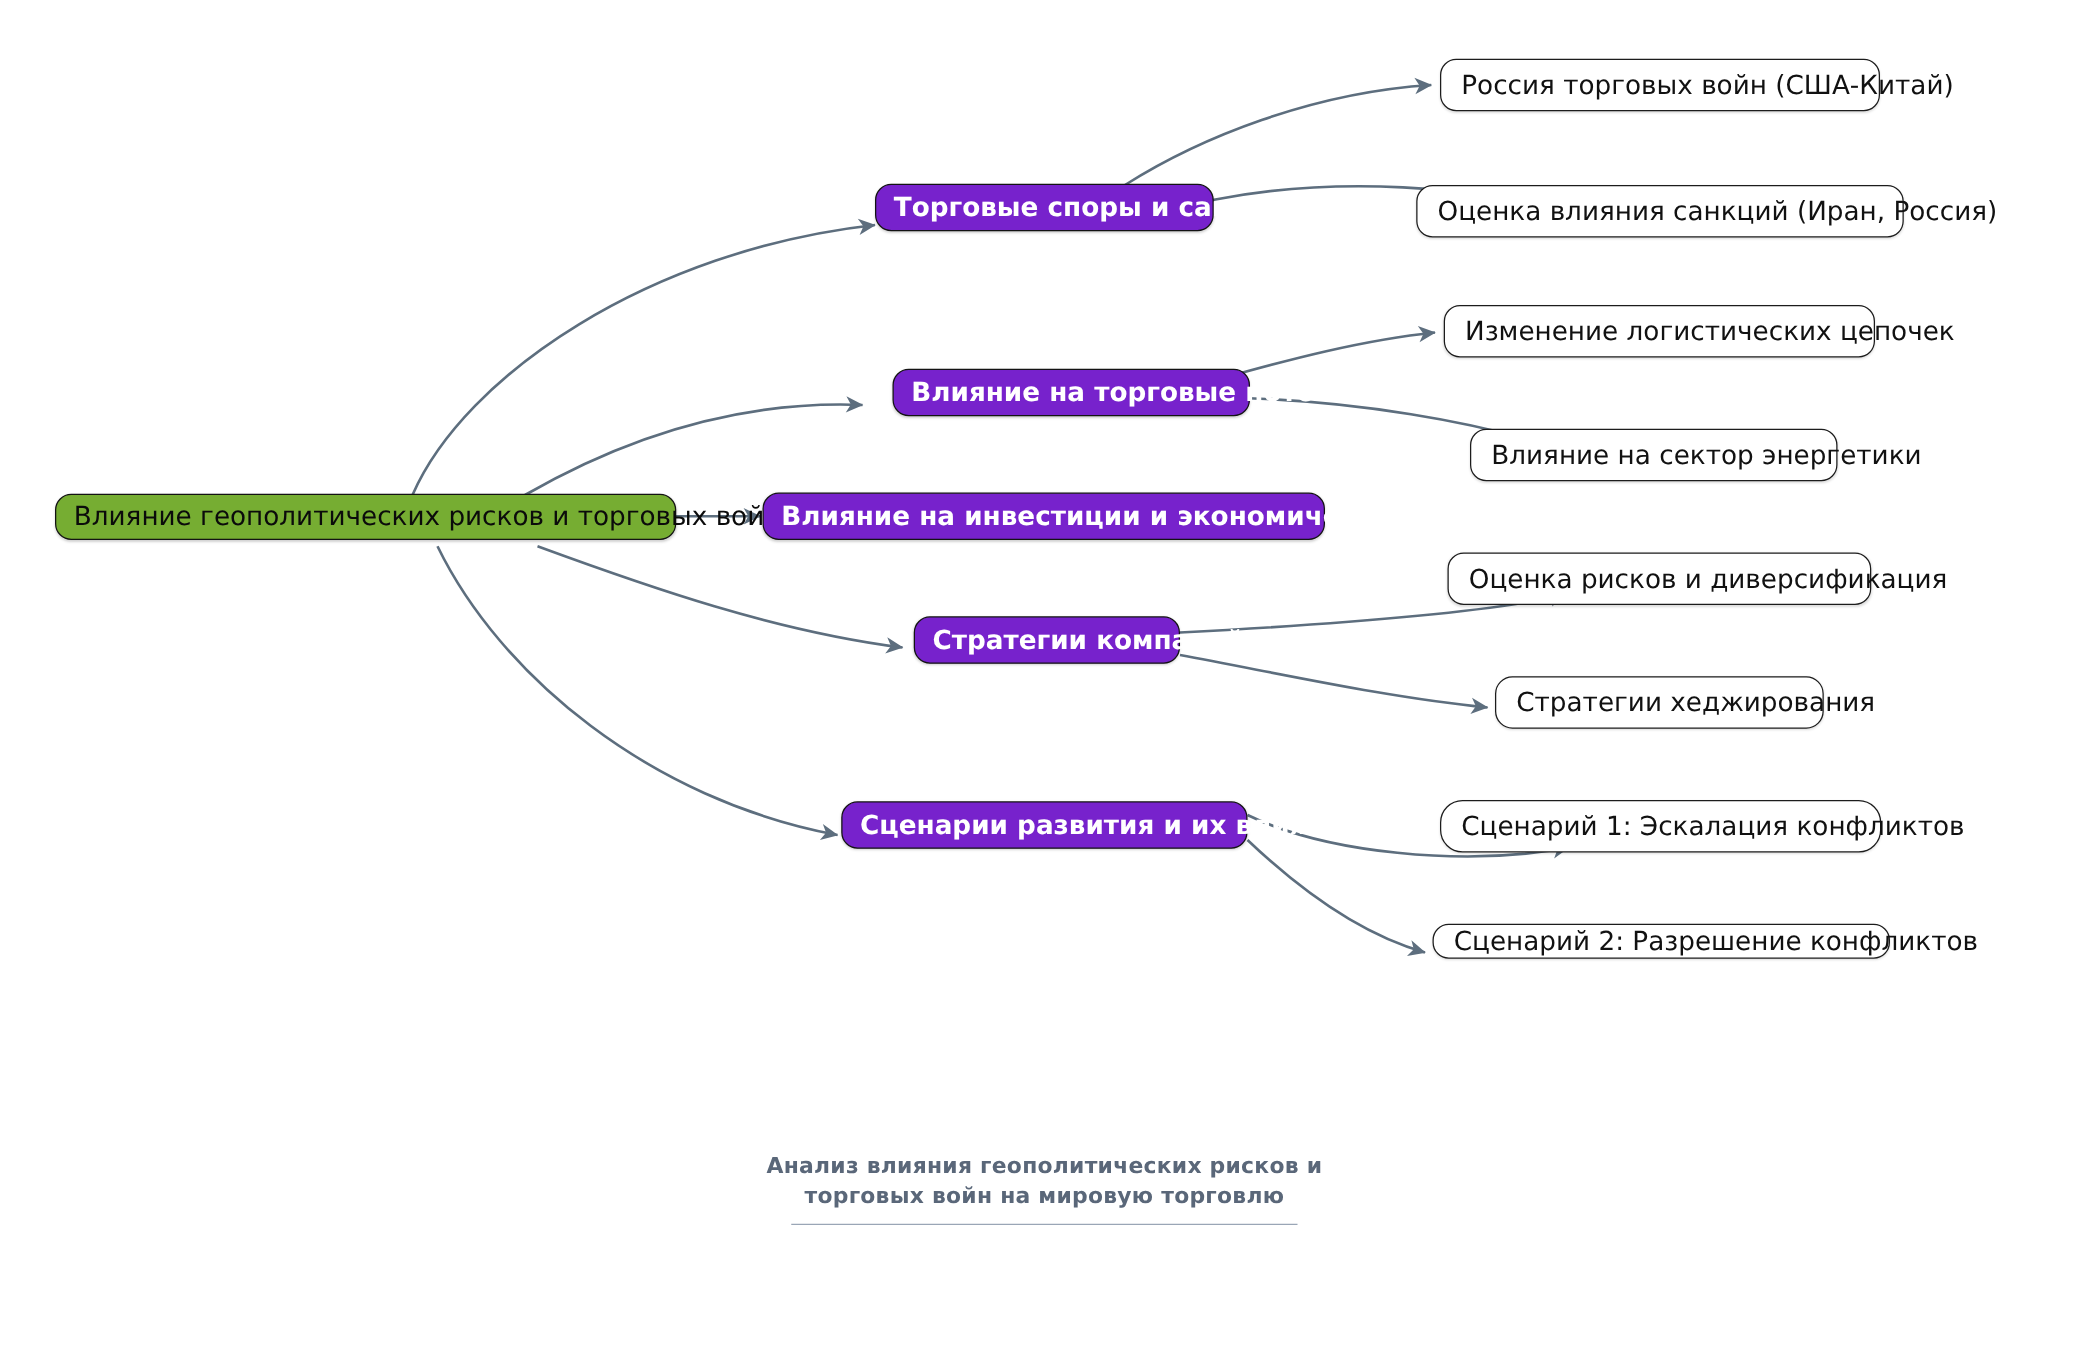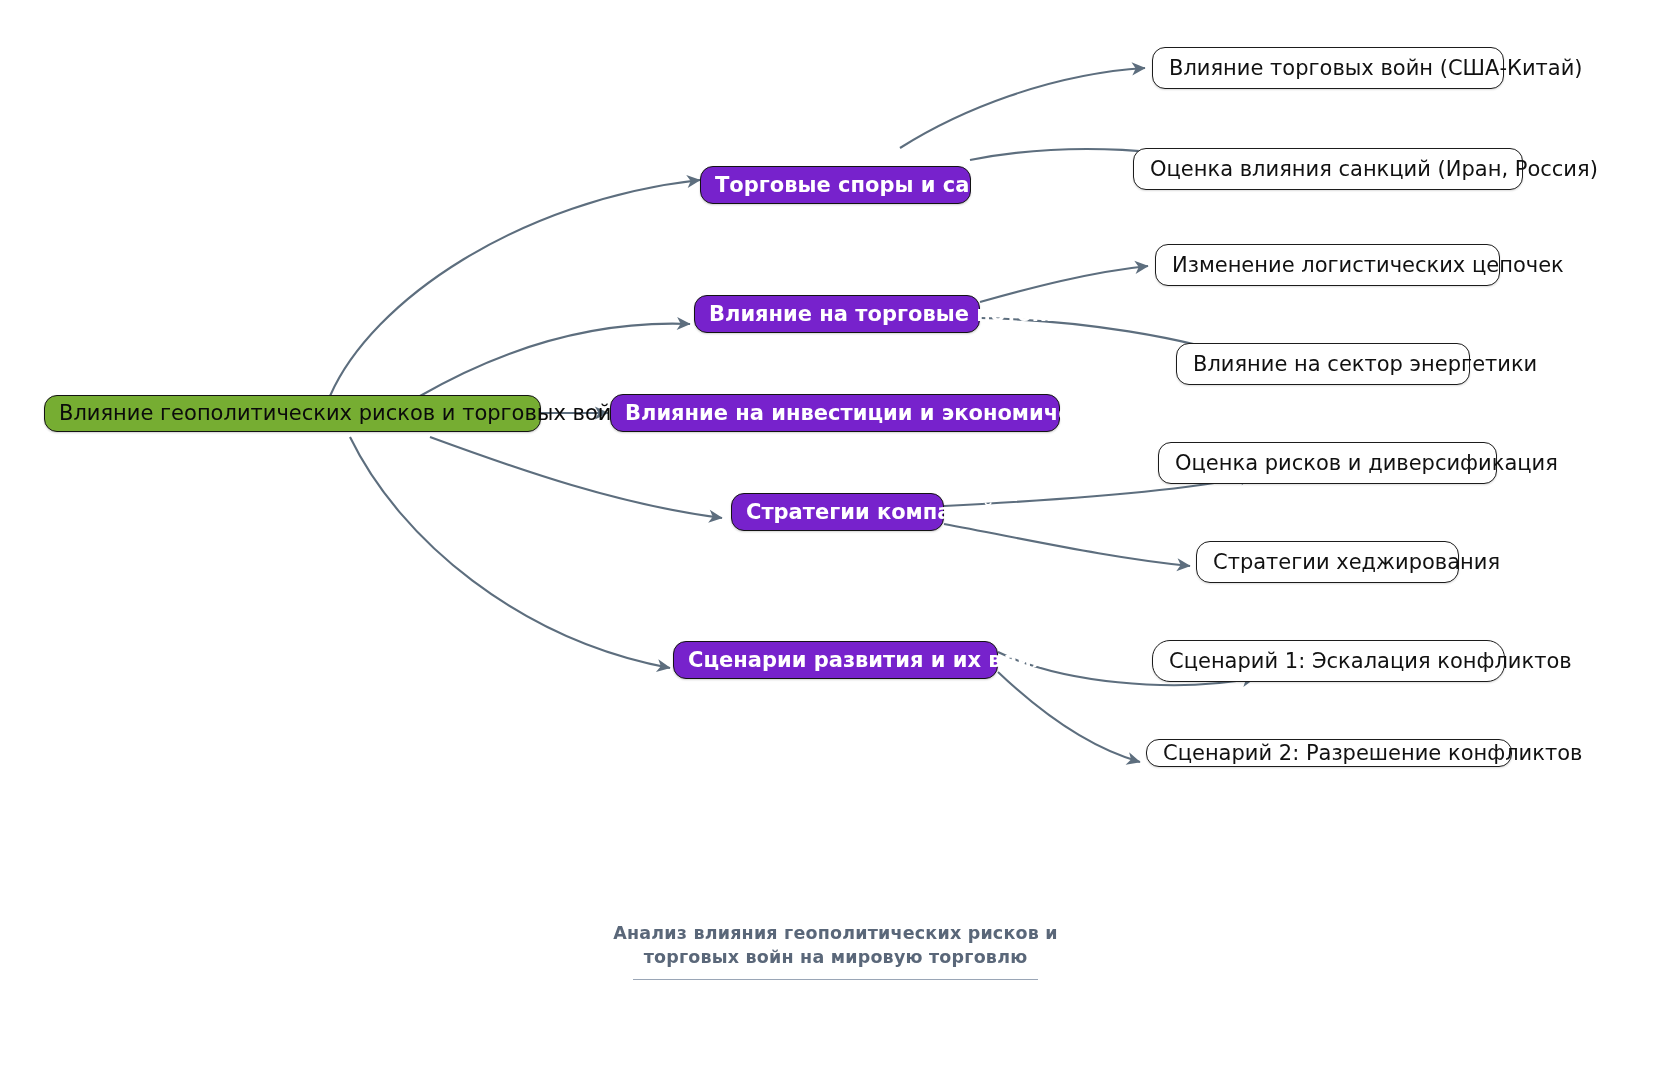--- a/index.html
+++ b/index.html
@@ -136,42 +136,42 @@
 
       <path d="M 998 652 C 1060 682 1170 694 1255 678"></path>
       <path d="M 998 672 C 1040 712 1090 748 1140 762"></path>
     </g>
   </svg>
 
   <div class="node node-root" style="left:44px; top:395px; width:497px; height:37px;">
     <span>Влияние геополитических рисков и торговых войн:</span>
   </div>
 
-  <div class="node node-branch" style="left:700px; top:147px; width:271px; height:38px;margin-top:19px;">
+  <div class="node node-branch" style="left:700px; top:147px; width:271px; height:38px;">
     <span>Торговые споры и санкции</span>
   </div>
 
-  <div class="node node-branch" style="left:694px; top:295px; width:286px; height:38px;">
+  <div class="node node-branch" style="left:714px; top:295px; width:286px; height:38px;">
     <span>Влияние на торговые потоки</span>
   </div>
 
   <div class="node node-branch" style="left:610px; top:394px; width:450px; height:38px;">
     <span>Влияние на инвестиции и экономический рост</span>
   </div>
 
   <div class="node node-branch" style="left:731px; top:493px; width:213px; height:38px;">
     <span>Стратегии компаний</span>
   </div>
 
   <div class="node node-branch" style="left:673px; top:641px; width:325px; height:38px;">
     <span>Сценарии развития и их влияние</span>
   </div>
 
   <div class="node node-leaf" style="left:1152px; top:47px; width:352px; height:42px;">
-    <span>Влияние торговых войн (США-Китай)</span>
+    <span>Россия торговых войн (США-Китай)</span>
   </div>
 
   <div class="node node-leaf" style="left:1133px; top:148px; width:390px; height:42px;">
     <span>Оценка влияния санкций (Иран, Россия)</span>
   </div>
 
   <div class="node node-leaf" style="left:1155px; top:244px; width:345px; height:42px;">
     <span>Изменение логистических цепочек</span>
   </div>
 

